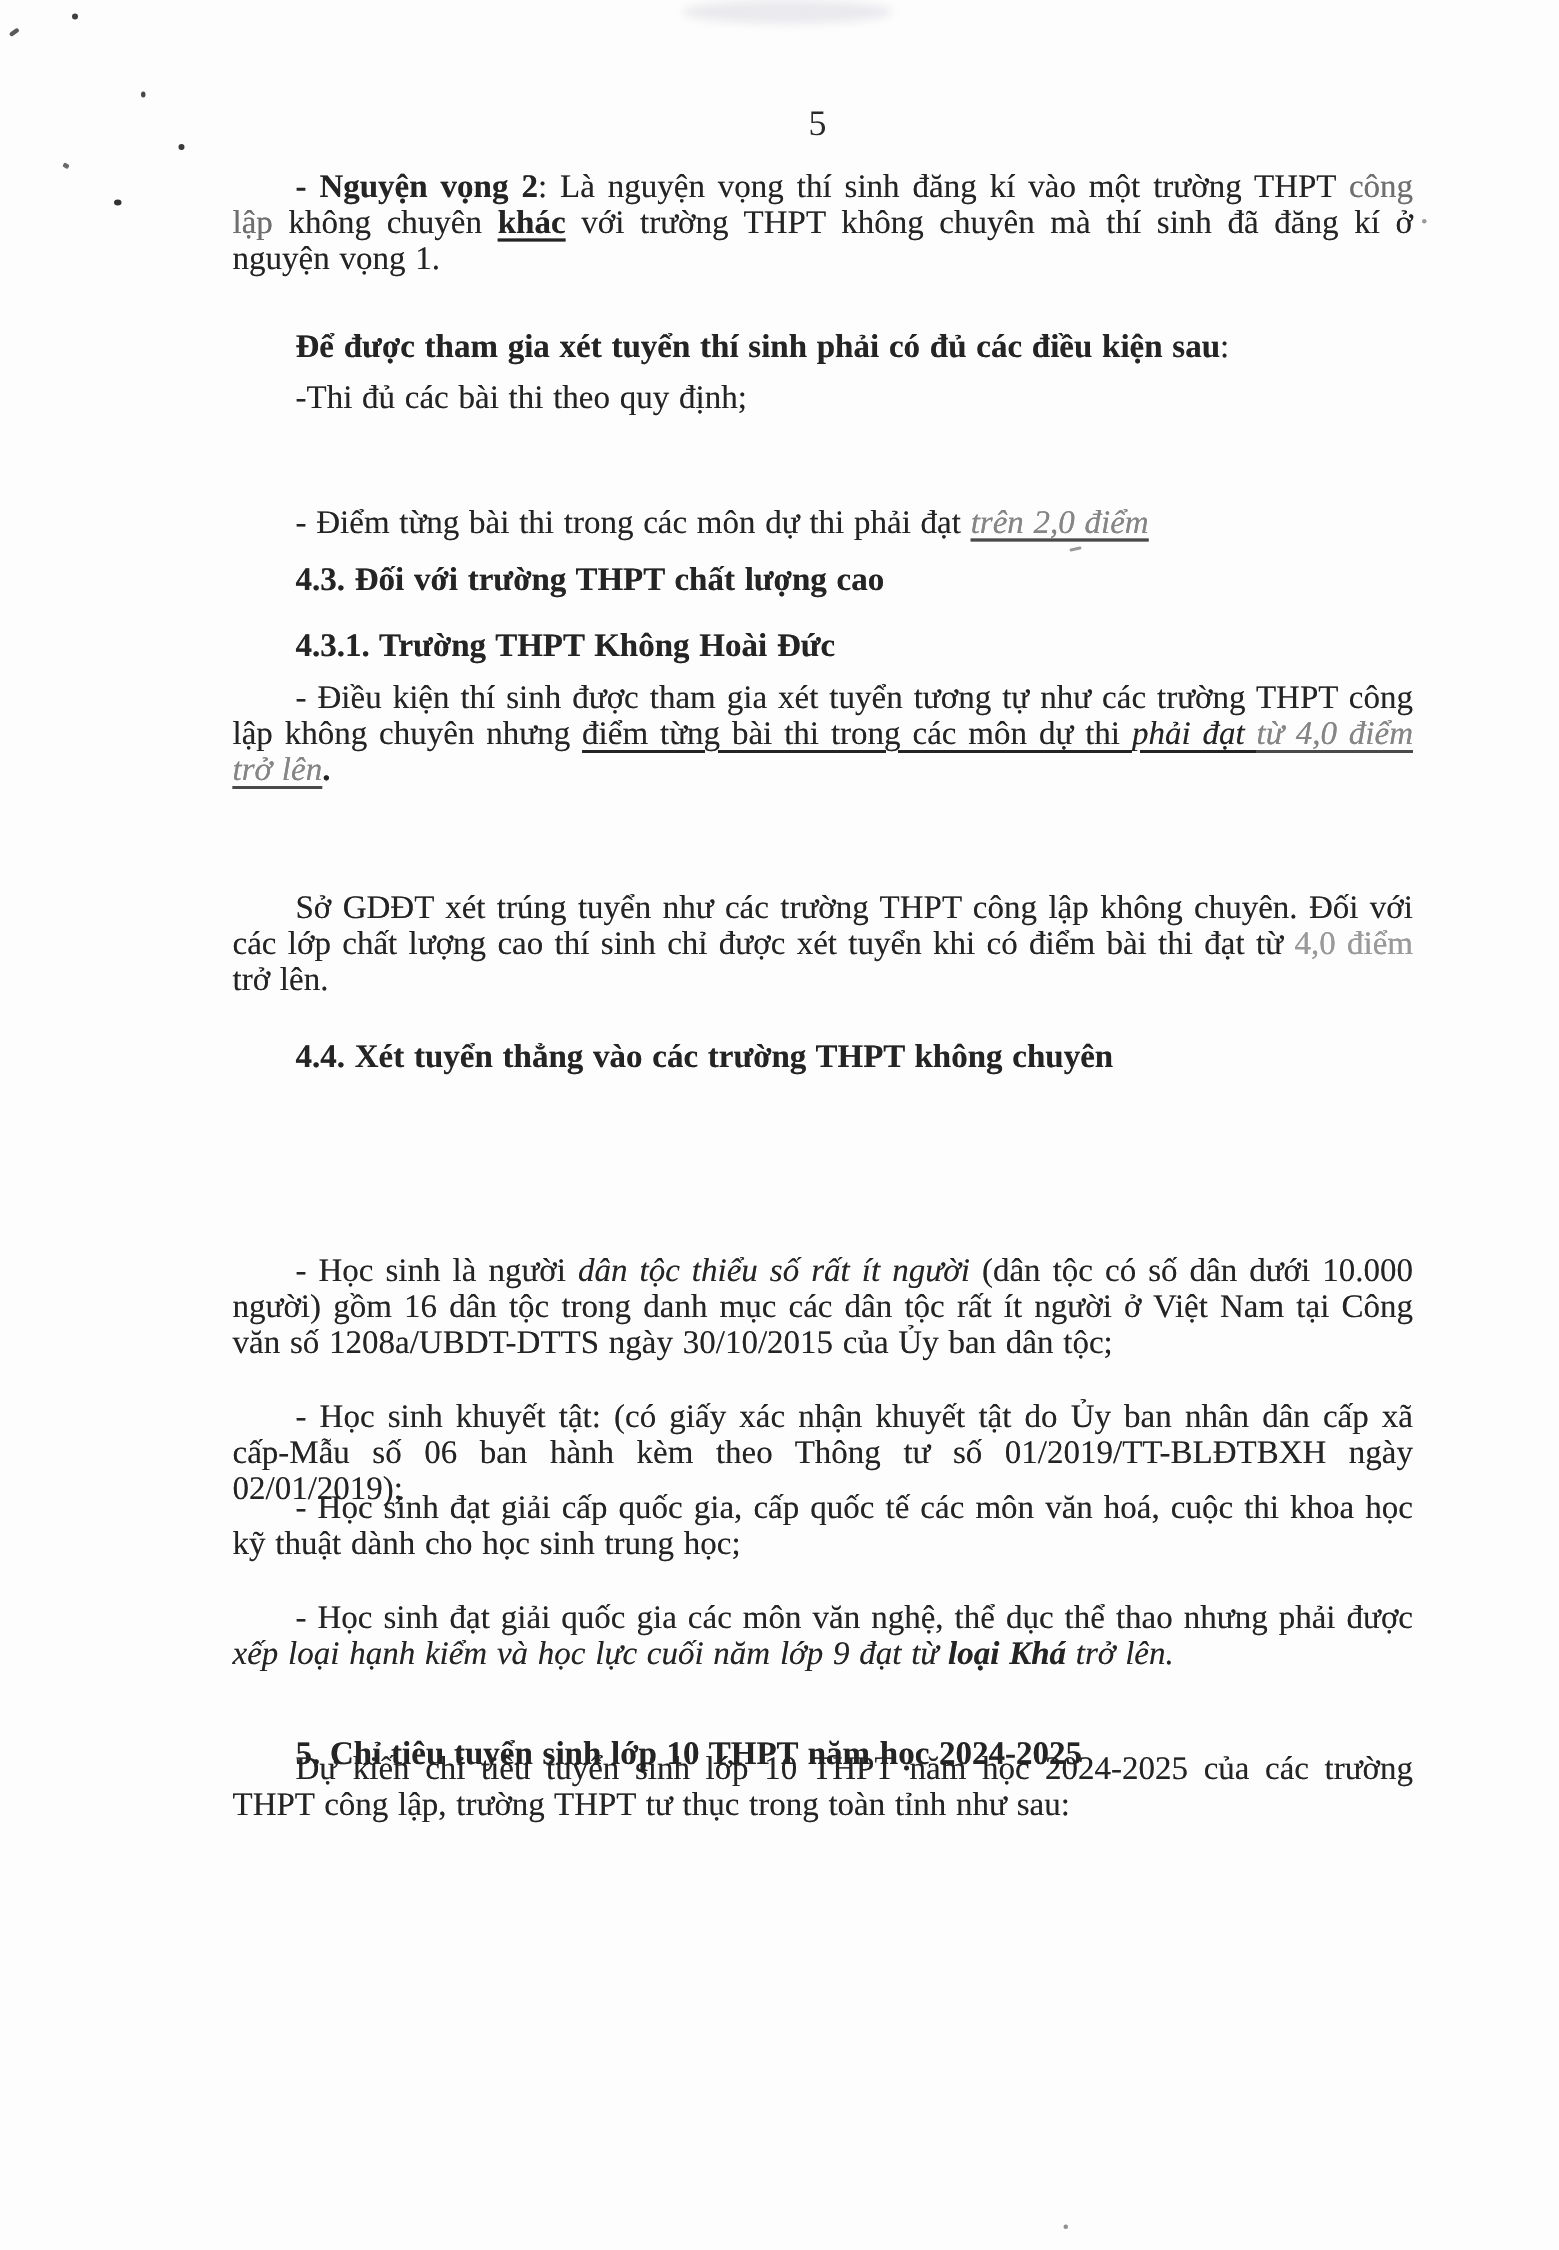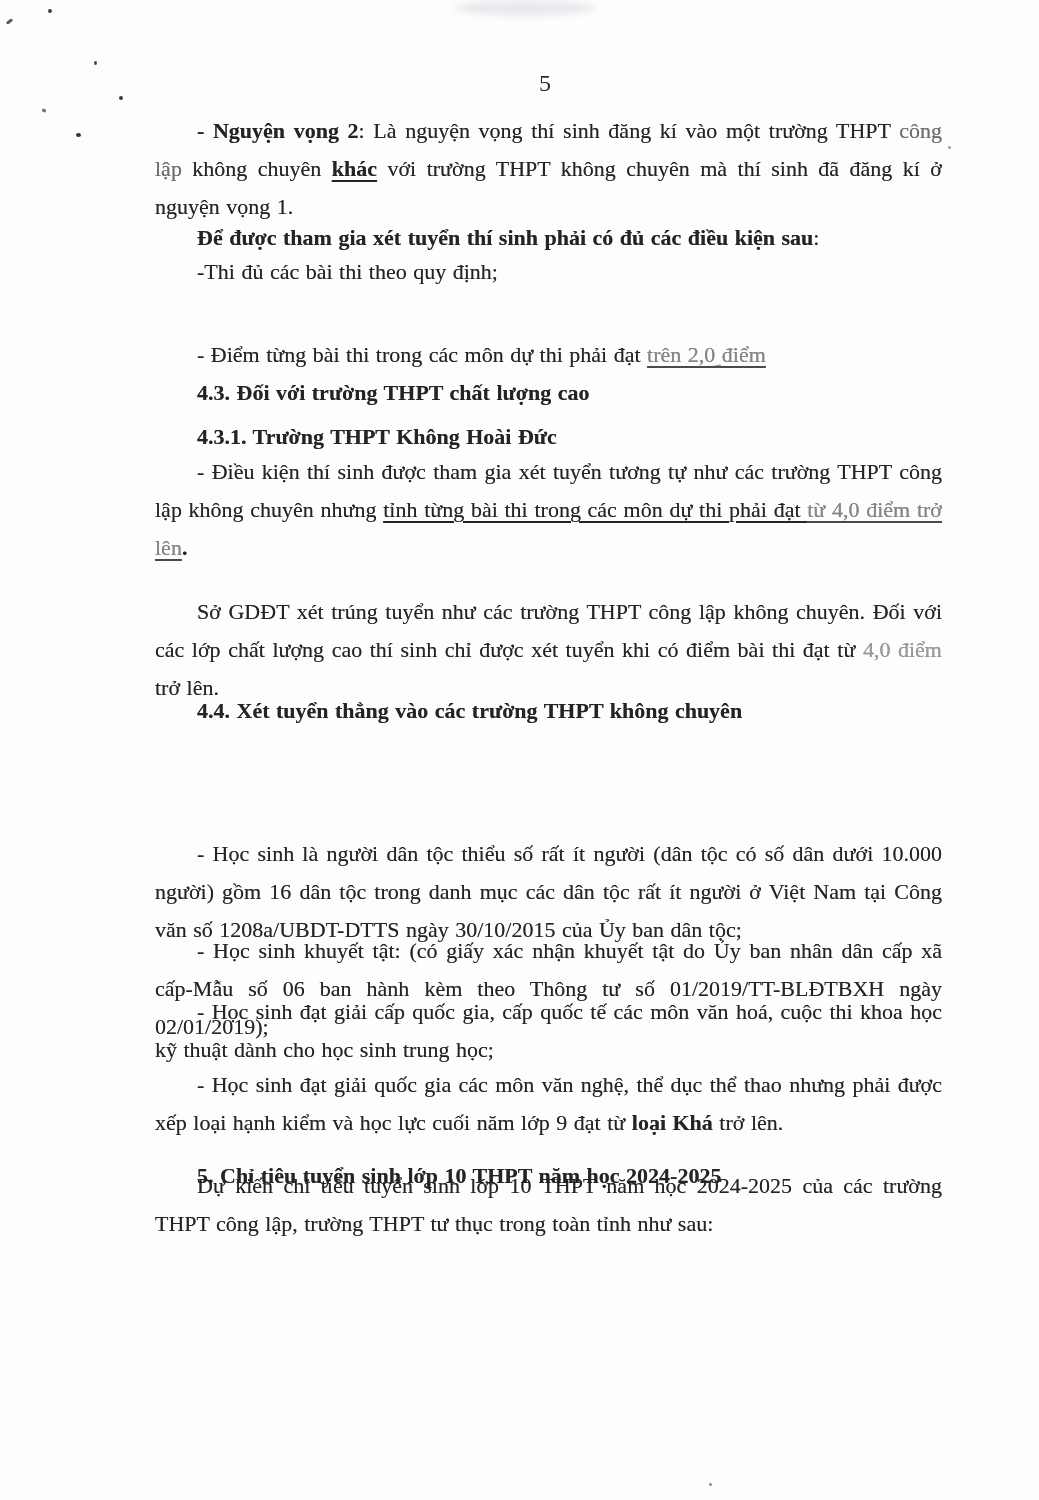--- a/index.html
+++ b/index.html
@@ -20,29 +20,29 @@
     top:70px;left:0;width:1090px;
     text-align:center;
     font-size:24px;
     color:#2a2a2a;
   }
   .para{
     position:absolute;
     left:155px;width:787px;
     margin:0;
     font-size:22px;
-    line-height:38px;
+    line-height:24px;
     text-align:justify;
     text-indent:42px;
     color:#242424;
     text-shadow:0 0 0.4px rgba(0,0,0,0.45);
     word-spacing:1px;
   }
   .b{font-weight:bold;}
-  .i{margin-top:20px;}
+  .i{font-style:italic;margin-top:20px;}
   .u{text-decoration:underline;text-underline-offset:4px;text-decoration-thickness:1.6px;}
   .g-dark{color:#6f6f6f;}
   .g-mid{color:#9a9a9a;}
   .g-light{color:#a8a8a8;}
   .g-ul{color:#868686;text-decoration:underline;text-underline-offset:4px;text-decoration-thickness:1.6px;text-decoration-color:#4a4a4a;}
   .speck{position:absolute;border-radius:50%;}
   .smudge{
     position:absolute;left:455px;top:0px;
     width:140px;height:16px;
     background:#eaeaee;
@@ -87,21 +87,21 @@
 
   <p class="para" style="top:374px">
     <span class="b">4.3. Đối với trường THPT chất lượng cao</span>
   </p>
 
   <p class="para" style="top:418px">
     <span class="b">4.3.1. Trường THPT Không Hoài Đức</span>
   </p>
 
   <p class="para" style="top:453px">
-    <span>- Điều kiện thí sinh được tham gia xét tuyển tương tự như các trường THPT công lập không chuyên nhưng </span><span class="u">tỉnh từng bài thi trong các môn dự thi </span><span class="i u">phải đạt </span><span class="i g-ul">từ 4,0 điểm trở lên</span><span class="b">.</span>
+    <span>- Điều kiện thí sinh được tham gia xét tuyển tương tự như các trường THPT công lập không chuyên nhưng </span><span class="u">điểm từng bài thi trong các môn dự thi </span><span class="i u">phải đạt </span><span class="i g-ul">từ 4,0 điểm trở lên</span><span class="b">.</span>
   </p>
 
 
   <p class="para" style="top:593px">
     <span>Sở GDĐT xét trúng tuyển như các trường THPT công lập không chuyên. Đối với các lớp chất lượng cao thí sinh chỉ được xét tuyển khi có điểm bài thi đạt từ </span><span class="g-mid">4,0 điểm</span><span> trở lên.</span>
   </p>
 
   <p class="para" style="top:692px">
     <span class="b">4.4. Xét tuyển thẳng vào các trường THPT không chuyên</span>
   </p>

